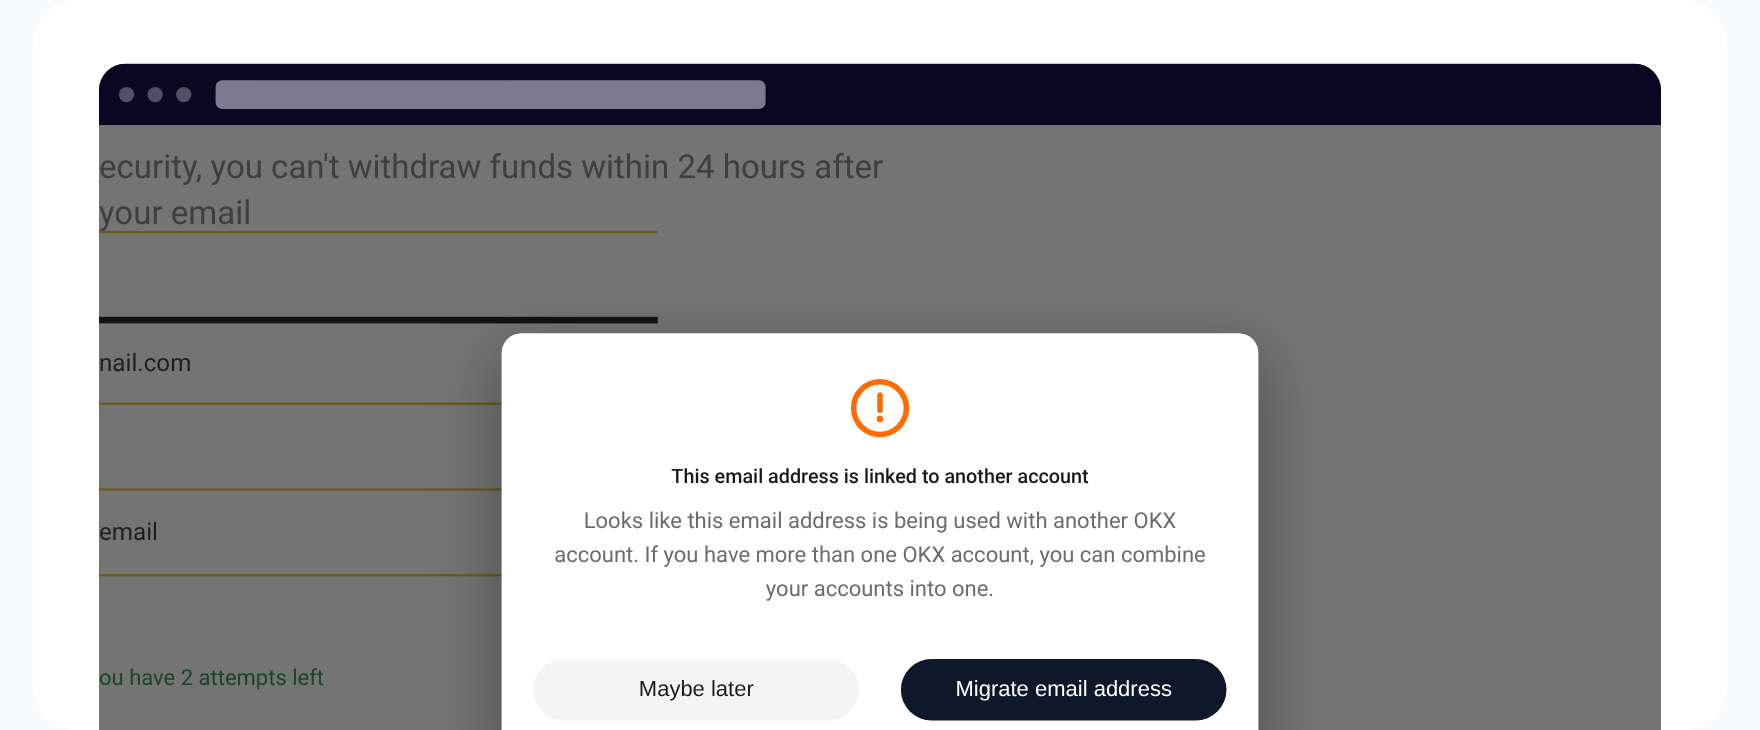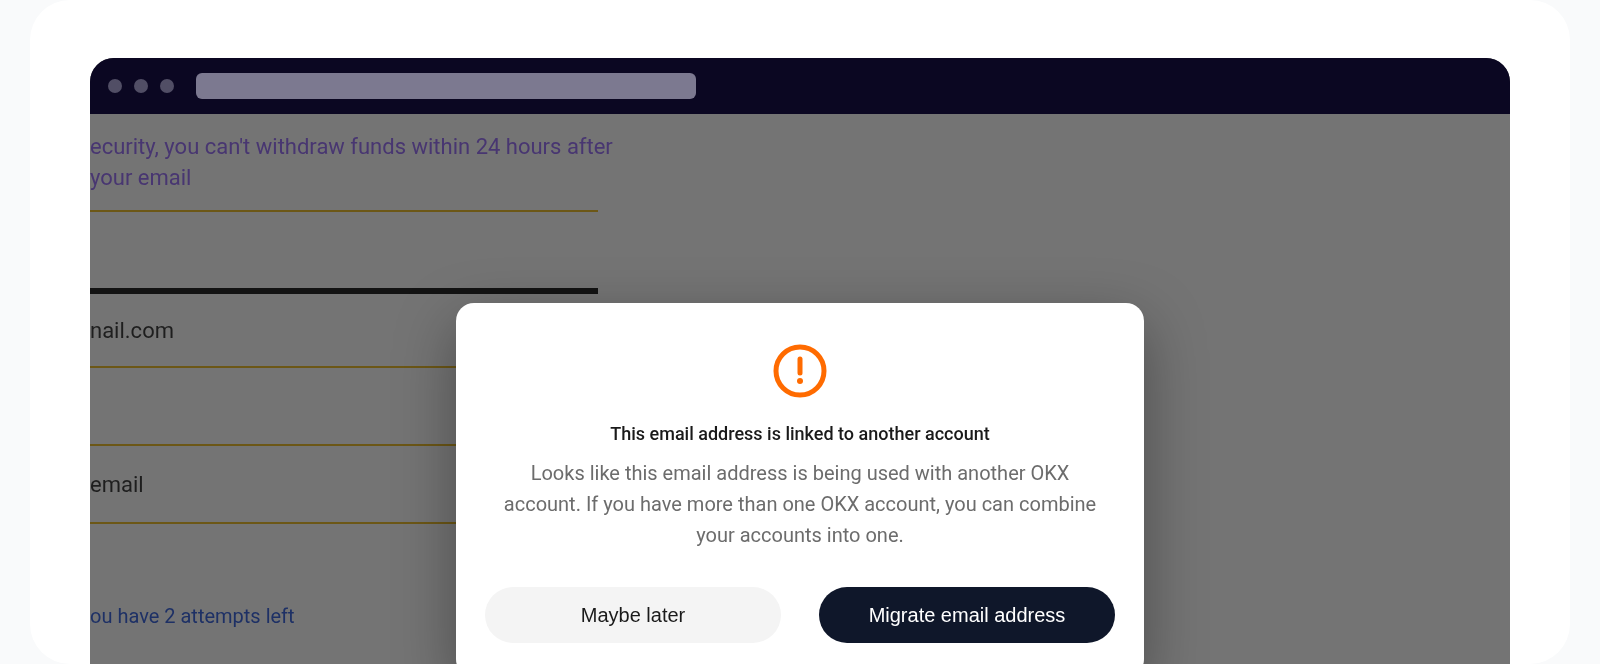--- a/index.html
+++ b/index.html
@@ -60,22 +60,22 @@
     }
     .page-bg {
       position: absolute;
       inset: 56px 0 0 0;
       background: #ffffff;
     }
     .page-bg .hint {
       position: absolute;
       left: 0;
       top: 18px;
-      color: #8b5cf6;
-      font-size: 22px;
+      color: #737373;
+      font-size: 30px;
       line-height: 1.4;
     }
     .page-bg .hint .l1 { display: block; }
     .page-bg .hint .l2 { display: block; }
     .page-bg .field-row {
       position: absolute;
       left: 0;
       width: 508px;
       height: 78px;
       border-top: 2px solid #eab308;
@@ -86,21 +86,21 @@
     }
     .page-bg .row-1 { top: 96px; }
     .page-bg .row-2 { top: 174px; border-top: 6px solid #000000; }
     .page-bg .row-3 { top: 252px; }
     .page-bg .row-4 { top: 330px; }
     .page-bg .row-5 { top: 408px; }
     .page-bg .attempts {
       position: absolute;
       left: 0;
       top: 490px;
-      color: #1d4ed8;
+      color: #15803d;
       font-size: 20px;
     }
     .overlay {
       position: absolute;
       inset: 56px 0 0 0;
       background: rgba(30,30,30,0.62);
     }
     .modal {
       position: absolute;
       left: 50%;
@@ -125,21 +125,21 @@
       font-weight: 500;
       color: #1a1a1a;
       text-align: center;
       margin-bottom: 14px;
     }
     .modal-text {
       font-size: 20px;
       color: #6c6c6c;
       text-align: center;
       line-height: 1.55;
-      margin-bottom: 36px;
+      margin-bottom: 48px;
       max-width: 620px;
     }
     .modal-actions {
       display: flex;
       gap: 38px;
       width: 100%;
       justify-content: center;
     }
     .btn {
       height: 56px;

